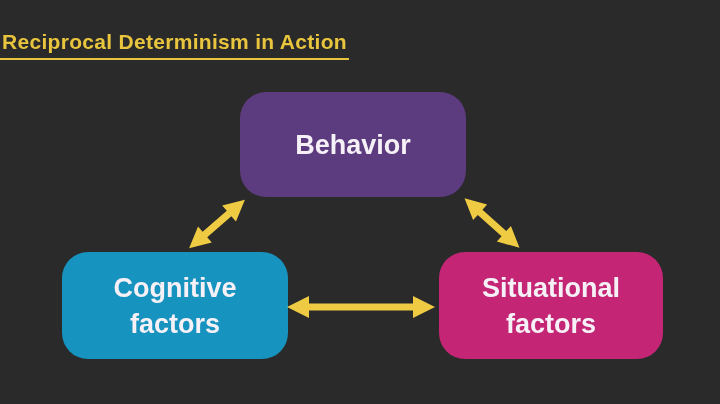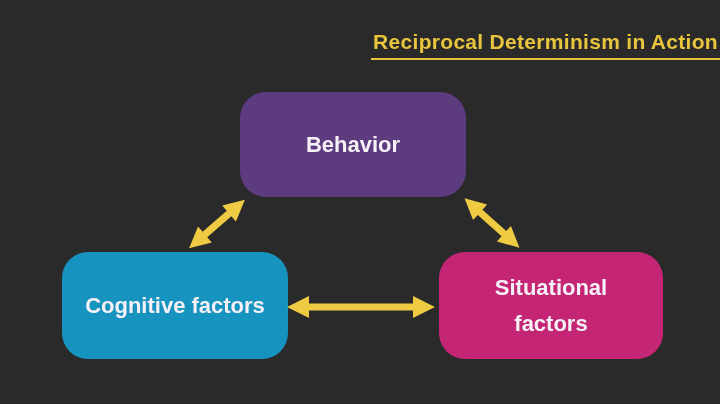--- a/index.html
+++ b/index.html
@@ -11,42 +11,42 @@
   .stage {
     position: relative;
     width: 720px;
     height: 404px;
     background: var(--background, #2a2a2b);
     overflow: hidden;
   }
   .title-wrap {
     position: absolute;
     top: 30px;
-    left: 8px;
+    left: 0;
     width: 712px;
-    text-align: right;
+    text-align: left;
   }
   .title {
     display: inline-block;
     color: var(--title, #e8c53d);
     font-size: 21px;
     font-weight: 700;
     letter-spacing: 0.3px;
     border-bottom: 2px solid var(--title, #e8c53d);
     padding: 0 2px 4px 2px;
   }
   .node {
     position: absolute;
     display: flex;
     align-items: center;
     justify-content: center;
     text-align: center;
     border-radius: 26px;
     color: var(--box-text, #f6f1f7);
-    font-size: 22px;
+    font-size: 27px;
     font-weight: 700;
     line-height: 36px;
     padding: 0 17px;
     box-sizing: border-box;
   }
   .node-behavior {
     left: 240px; top: 92px;
     width: 226px; height: 105px;
     background: var(--behavior-box, #5c3b7e);
   }

